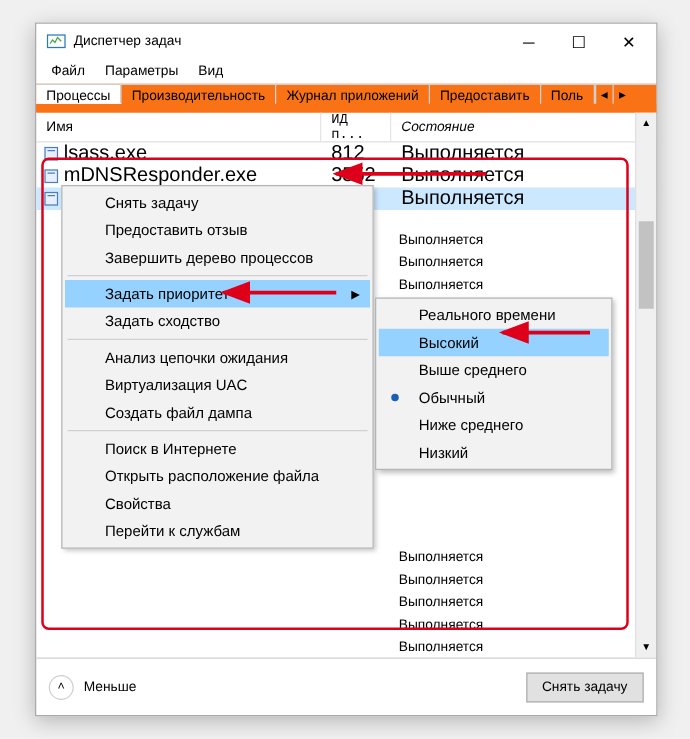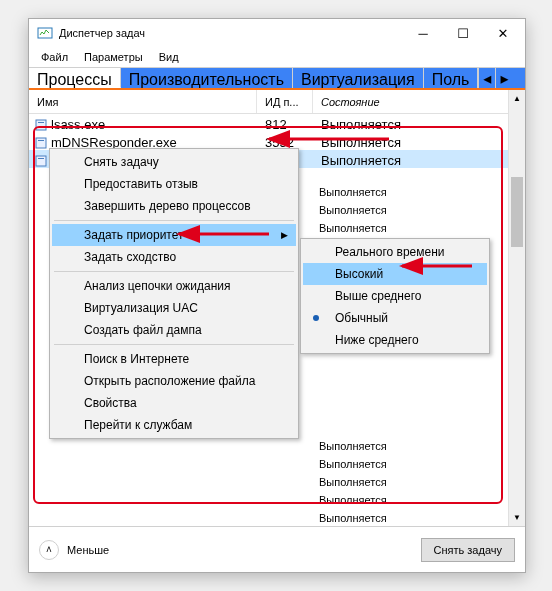--- a/index.html
+++ b/index.html
@@ -42,23 +42,23 @@
     height: 20px;
     display: flex; align-items: center;
     padding: 0 4px;
     font-size: 11px;
   }
   .menubar span { padding: 2px 8px; }
   .tabs {
     height: 23px;
     display: flex;
     border-top: 1px solid #d0d0d0;
-    border-bottom: 2px solid #f97316;
-    font-size: 16px;
-    background: #3b82f6;
+    border-bottom: 7px solid #f97316;
+    font-size: 11px;
+    background: #f97316;
   }
   .tab {
     padding: 3px 8px;
     border-right: 1px solid #d0d0d0;
     white-space: nowrap;
   }
   .tab.active { background: #ffffff; border-bottom: 1px solid #ffffff; }
   .tab-scroll {
     display:flex; align-items:center; padding:0 4px;
     border-left:1px solid #d0d0d0;
@@ -73,27 +73,27 @@
     display: flex;
     border-bottom: 1px solid #e0e0e0;
     font-size: 11px;
   }
   .col-h {
     display: flex; align-items: center;
     padding: 0 8px;
     border-right: 1px solid #e5e5e5;
   }
   .col-name { width: 228px; }
-  .col-pid  { width: 56px;  }
+  .col-pid  { width: 56px; font-family: Liberation Mono, monospace;  }
   .col-stat { flex: 1; font-style: italic; }
   .rows { position: relative; }
   .row {
     height: 18px;
-    display: flex; align-items: flex-end;
-    font-size: 13px;
+    display: flex; align-items: flex-start;
+    font-size: 16px;
   }
   .row .c-name { width: 228px; padding-left: 6px; display:flex; align-items:center; gap:4px; white-space:nowrap; overflow:hidden; }
   .row .c-pid  { width: 56px; padding-left: 8px; }
   .row .c-stat { flex: 1; padding-left: 8px; }
   .row.selected { background: #cce8ff; }
   .proc-ico { width:12px; height:12px; flex-shrink:0; }
   .status-only {
     position:absolute;
     left:290px;
     font-size:11px;
@@ -188,21 +188,22 @@
 
   <div class="menubar">
     <span>Файл</span>
     <span>Параметры</span>
     <span>Вид</span>
   </div>
 
   <div class="tabs">
     <div class="tab active">Процессы</div>
     <div class="tab">Производительность</div>
-    <div class="tab">Виртуализация</div>
+    <div class="tab">Журнал приложений</div>
+    <div class="tab">Предоставить</div>
     <div class="tab">Поль</div>
     <div class="tab-scroll">◂</div>
     <div class="tab-scroll">▸</div>
   </div>
 
   <div class="list-area">
     <div class="headers">
       <div class="col-h col-name">Имя</div>
       <div class="col-h col-pid">ИД п...</div>
       <div class="col-h col-stat">Состояние</div>
@@ -287,20 +288,21 @@
 
     <div class="ctx-menu" style="top:148px;left:271px;width:190px">
       <div class="ctx-item">Реального времени</div>
       <div class="ctx-item hl">Высокий</div>
       <div class="ctx-item">Выше среднего</div>
       <div class="ctx-item">
         <span class="ctx-radio"></span>
         <span>Обычный</span>
       </div>
       <div class="ctx-item">Ниже среднего</div>
+      <div class="ctx-item">Низкий</div>
     </div>
 
     <div class="arrow" style="top:41px;left:230px">
       <svg width="140" height="16">
           <defs>
             <marker id="ah1" markerWidth="8" markerHeight="8" refX="7" refY="3" orient="auto">
               <path d="M0,0 L8,3 L0,6 Z" fill="#de001a"></path>
             </marker>
           </defs>
       <line x1="130" y1="8" x2="10" y2="8" stroke="#de001a" stroke-width="3" marker-end="url(#ah1)"></line>

